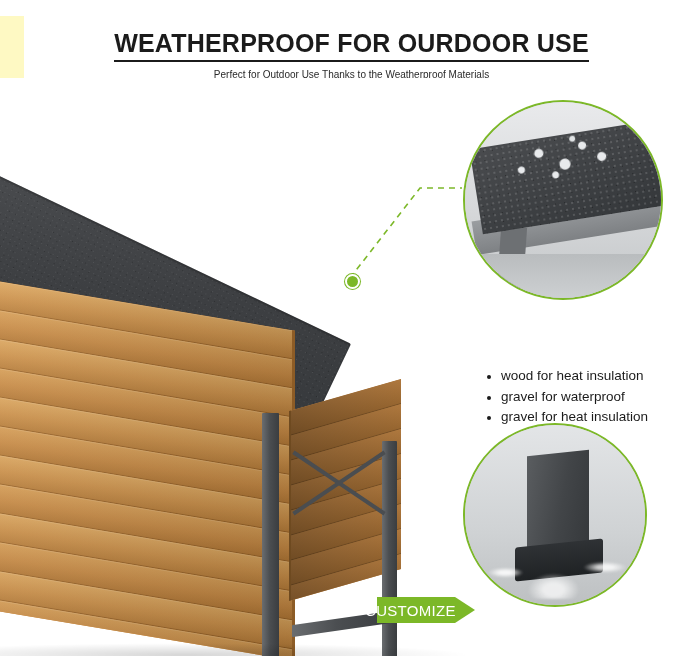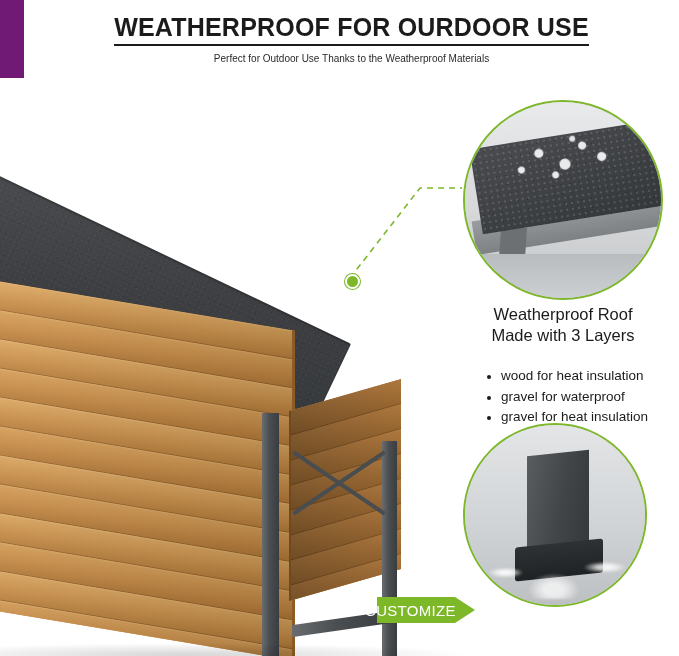--- a/index.html
+++ b/index.html
@@ -7,22 +7,22 @@
     width:679px;height:656px;
     background:#ffffff;
     font-family:"Liberation Sans", sans-serif;
     overflow:hidden;
     position:relative;
   }
   .page{position:relative;width:679px;height:656px;overflow:hidden;background:#fff;}
 
   
   .banner{
-    position:absolute;left:0;top:0;width:679px;height:78px;
-    background:#701a75;
+    position:absolute;left:0;top:16px;width:679px;height:78px;
+    background:#fef9c3;
     overflow:hidden;
   }
   .banner-inner{
     position:absolute;left:24px;top:0;right:0;height:78px;
     background:#ffffff;
     display:flex;flex-direction:column;align-items:center;justify-content:center;
   }
   .banner-title{
     font-size:25px;font-weight:bold;color:#1b1b1b;letter-spacing:.2px;
     text-transform:uppercase;line-height:1.05;
@@ -296,24 +296,20 @@
       <div class="c-roof-bg"></div>
       <div class="c-roof-underside"></div>
       <div class="c-roof-post"></div>
       <div class="c-roof-slab">
         <div class="c-roof-grain"></div>
       </div>
       <div class="c-splash"></div>
       <div class="c-roof-ground"></div>
     </div>
 
-    <div class="txt-roof-title">
-      <span>Weatherproof Roof</span><br>
-      <span>Made with 3 Layers</span>
-    </div>
 
     <div class="bullets">
       <ul>
         <li>wood for heat insulation</li>
         <li>gravel for waterproof</li>
         <li>gravel for heat insulation</li>
       </ul>
     </div>
 
     <div class="callout callout-feet">

